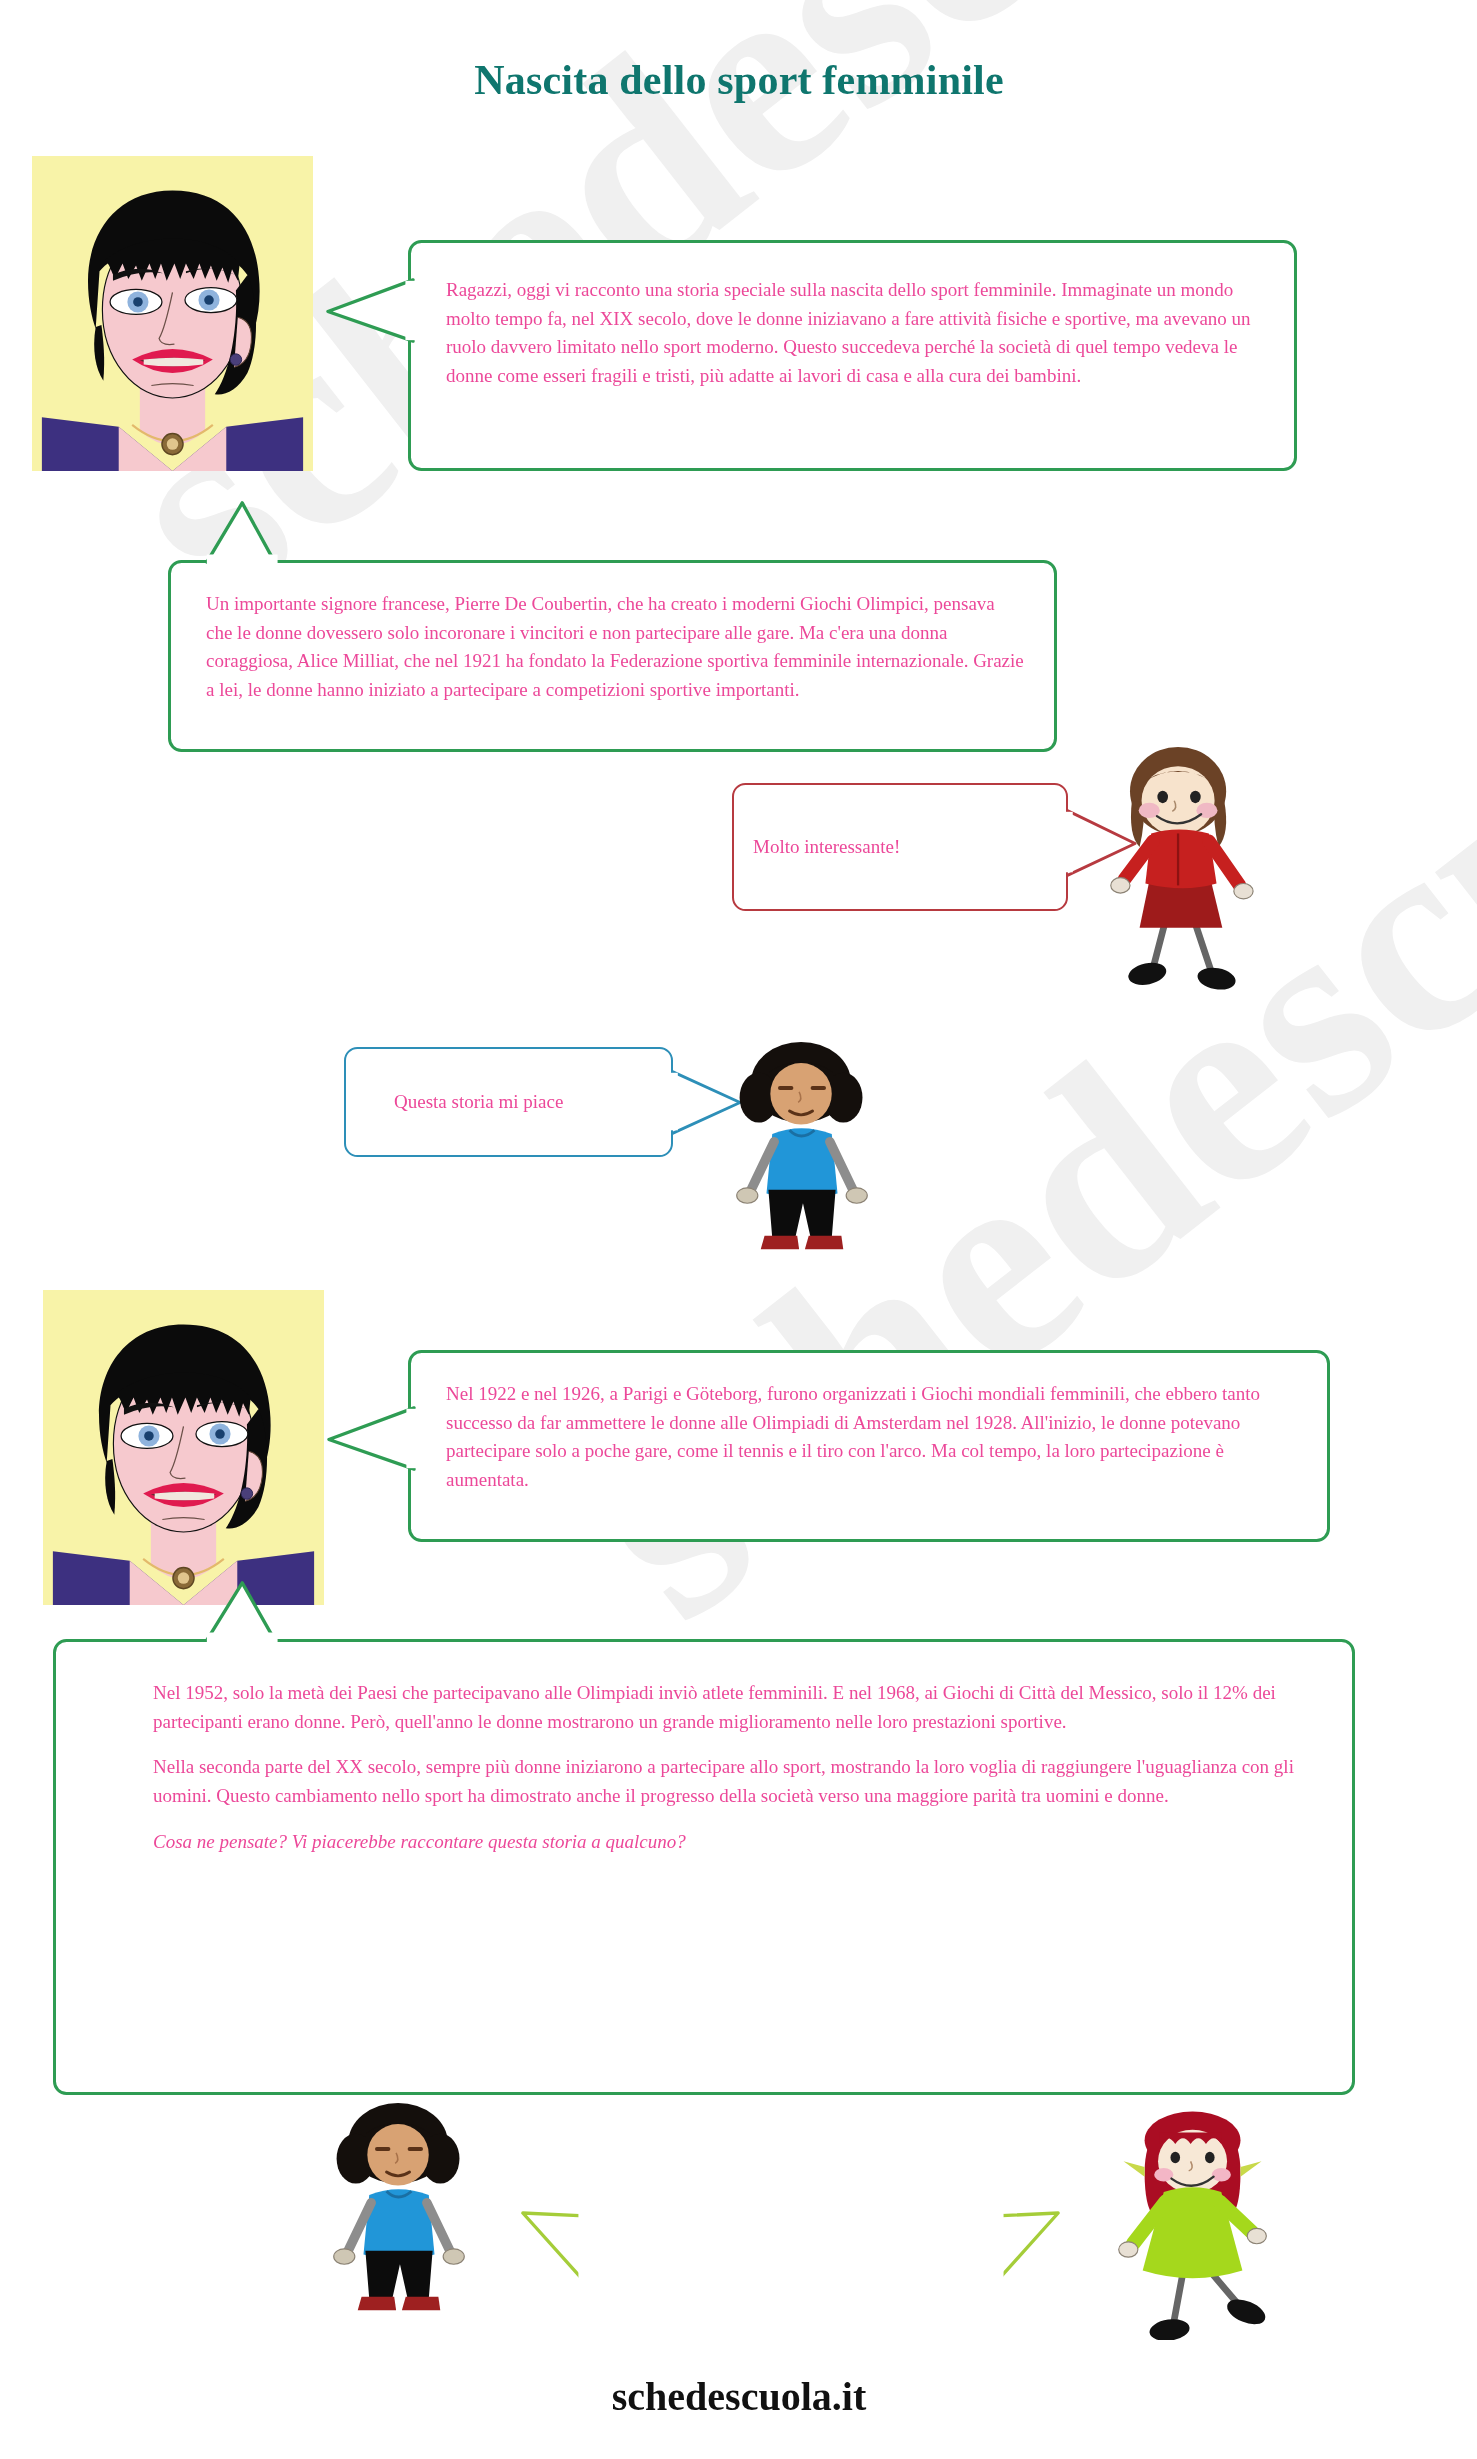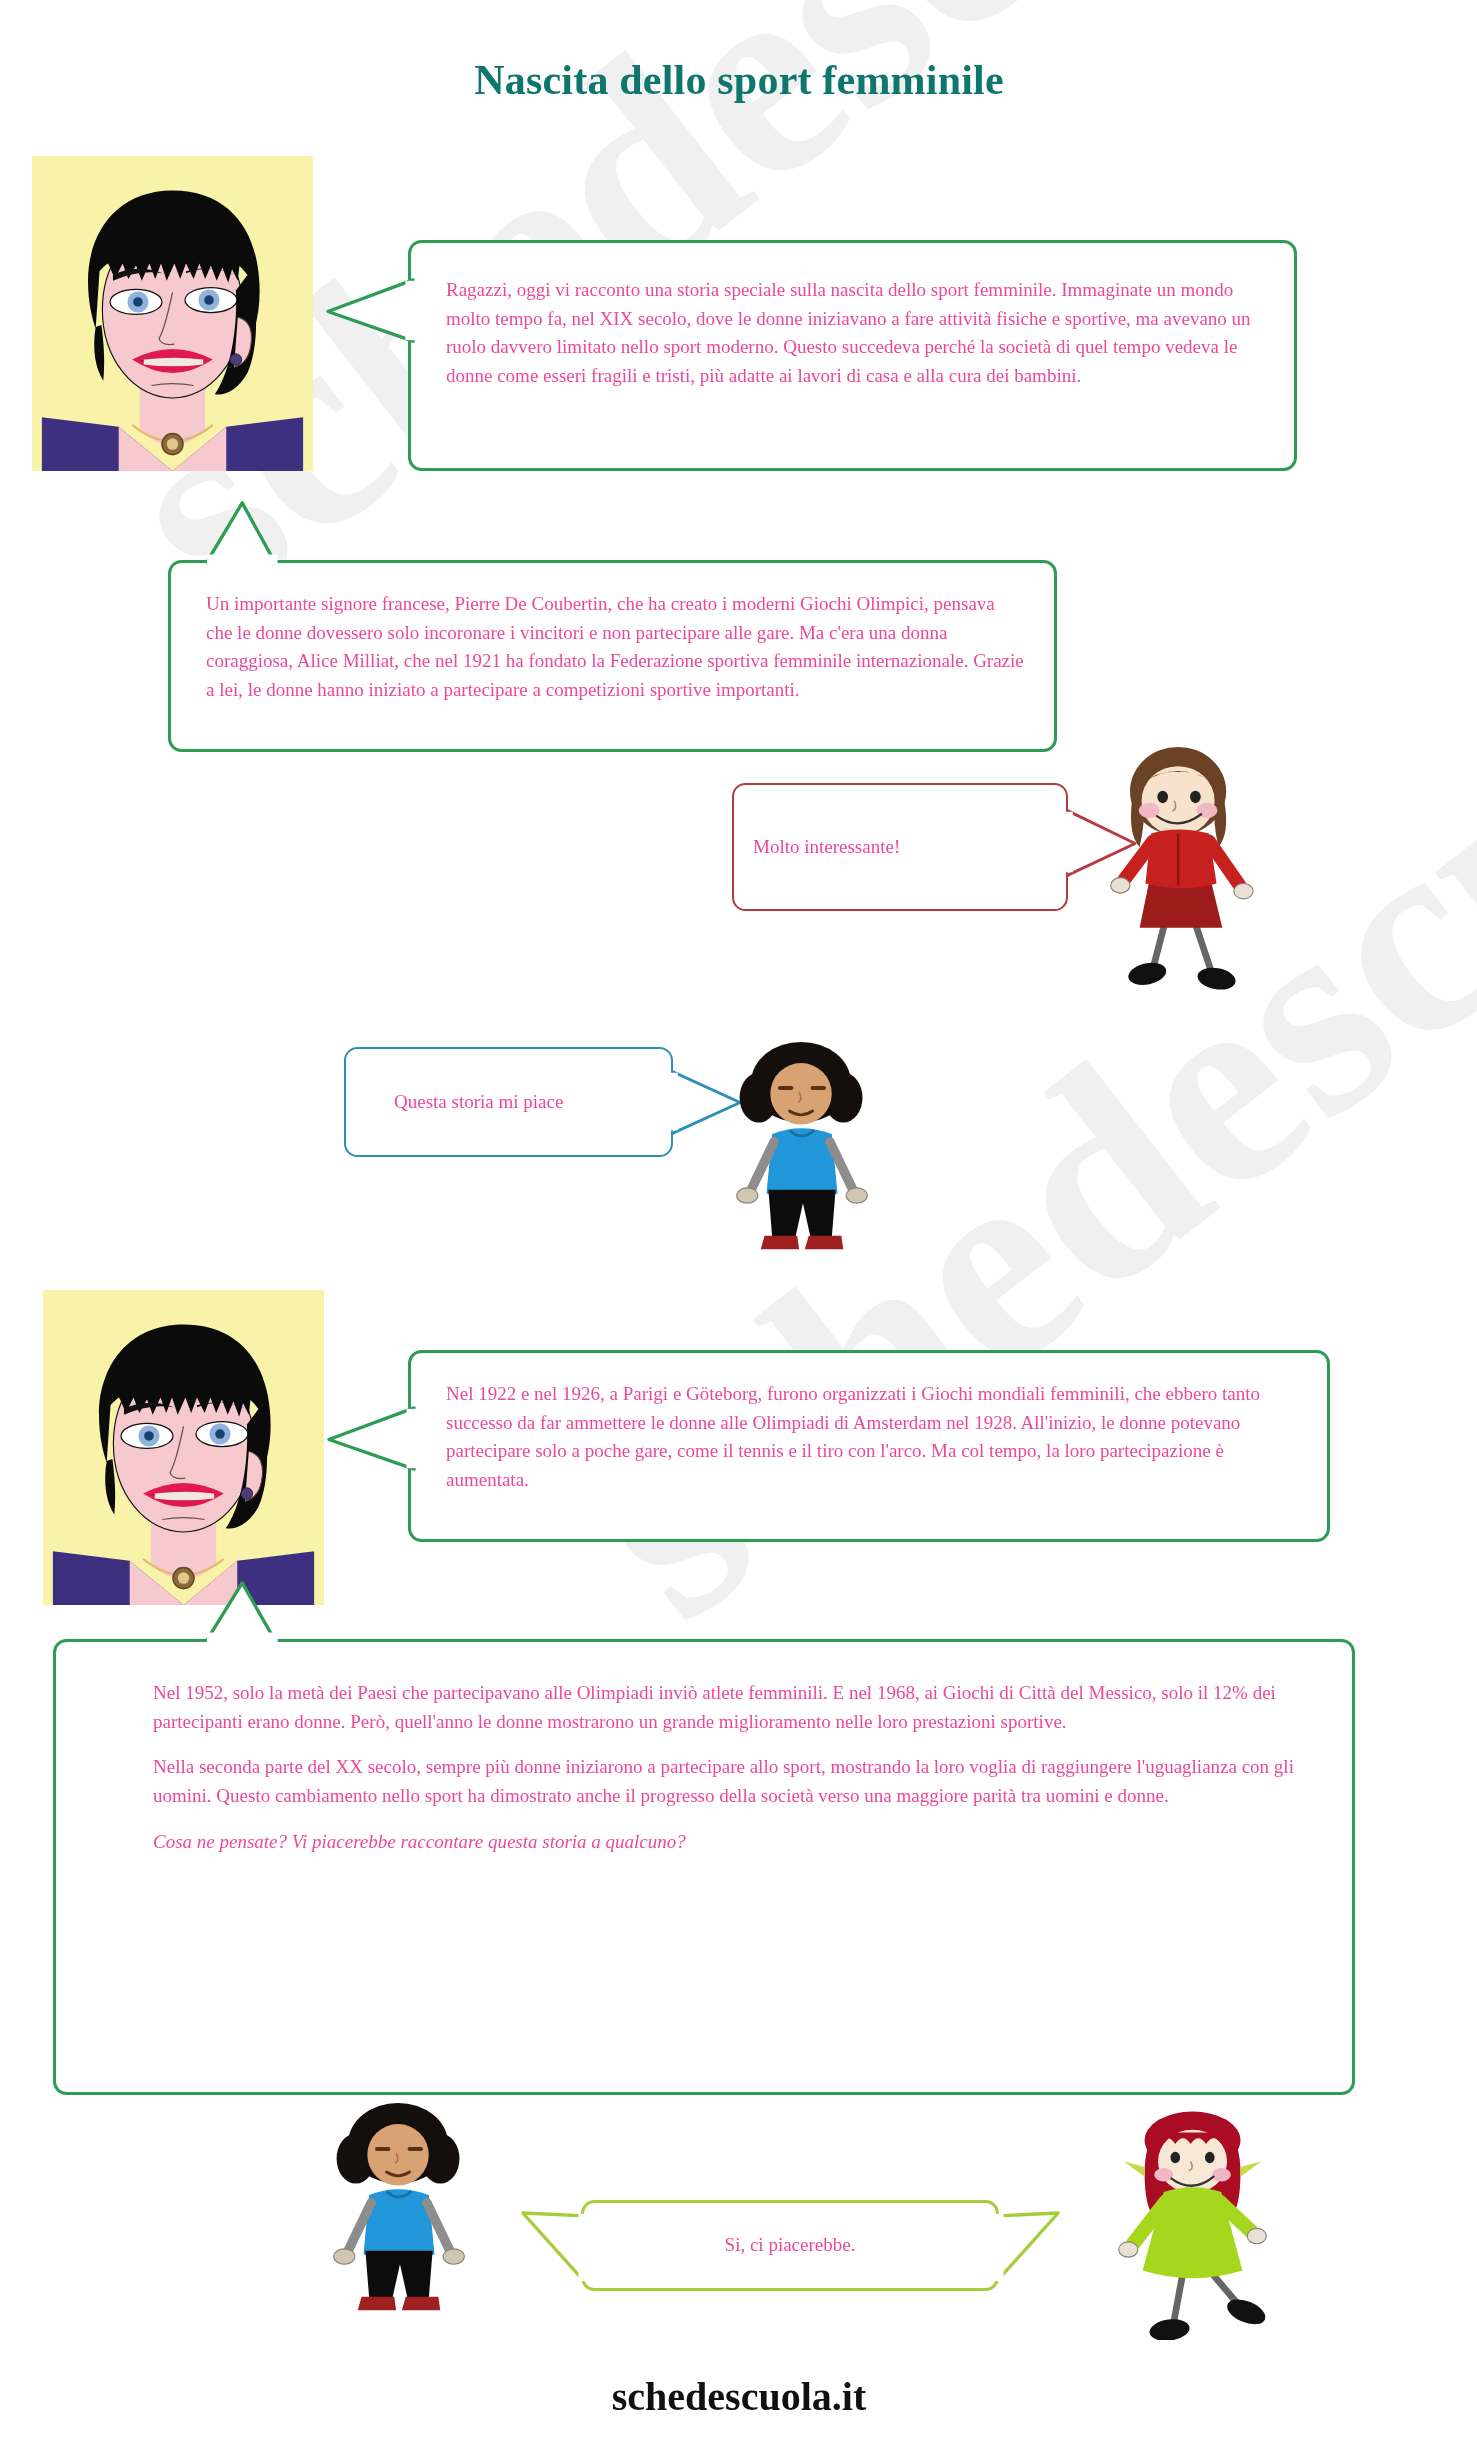--- a/index.html
+++ b/index.html
@@ -337,23 +337,20 @@
       <path d="M46 108 L22 158" stroke="#8d8d8d" stroke-width="10" stroke-linecap="round" fill="none"></path>
       <path d="M104 108 L128 158" stroke="#8d8d8d" stroke-width="10" stroke-linecap="round" fill="none"></path>
       <ellipse cx="18" cy="164" rx="11" ry="8" fill="#cfc7b4" stroke="#8b8274" stroke-width="1.2"></ellipse>
       <ellipse cx="132" cy="164" rx="11" ry="8" fill="#cfc7b4" stroke="#8b8274" stroke-width="1.2"></ellipse>
       <path d="M40 158 L110 158 L106 208 L84 208 L76 172 L68 208 L44 208 Z" fill="#0c0c0c"></path>
       <path d="M36 206 L70 206 L72 220 L32 220 Z" fill="#9e2020"></path>
       <path d="M82 206 L116 206 L118 220 L78 220 Z" fill="#9e2020"></path>
     </svg>
   </div>
 
-  <div class="bubble b-lgreen" id="bubble7">
-    <div class="txt">Si, ci piacerebbe.</div>
-  </div>
   <div class="tail" style="left:519px; top:2210px;">
     <svg width="69" height="75" viewBox="0 0 72 78">
       <path d="M68 6 L4 3 L66 72" fill="#fff" stroke="#a5cd39" stroke-width="3.5" stroke-linejoin="round" stroke-linecap="round"></path>
       <rect x="62" y="4" width="12" height="70" fill="#fff"></rect>
     </svg>
   </div>
   <div class="tail" style="left:993px; top:2210px;">
     <svg width="69" height="75" viewBox="0 0 72 78">
       <path d="M4 6 L68 3 L6 72" fill="#fff" stroke="#a5cd39" stroke-width="3.5" stroke-linejoin="round" stroke-linecap="round"></path>
       <rect x="0" y="4" width="11" height="70" fill="#fff"></rect>

